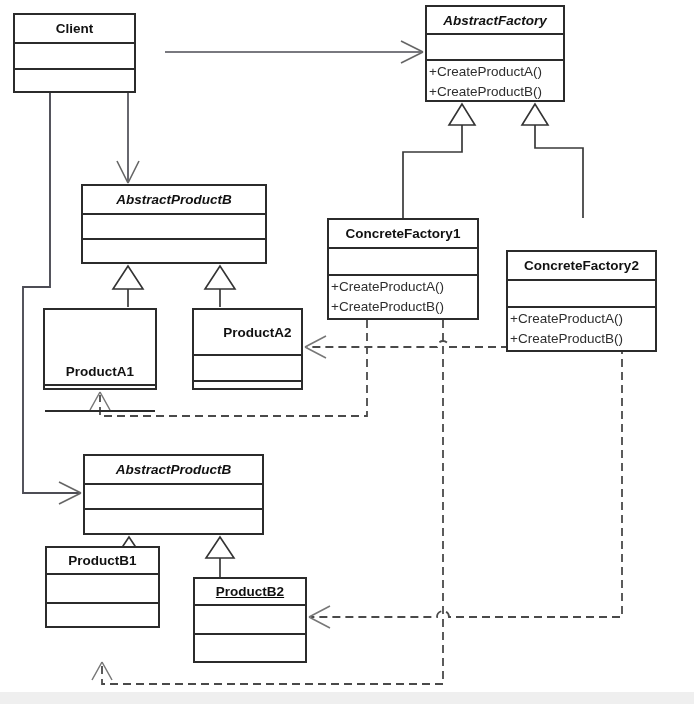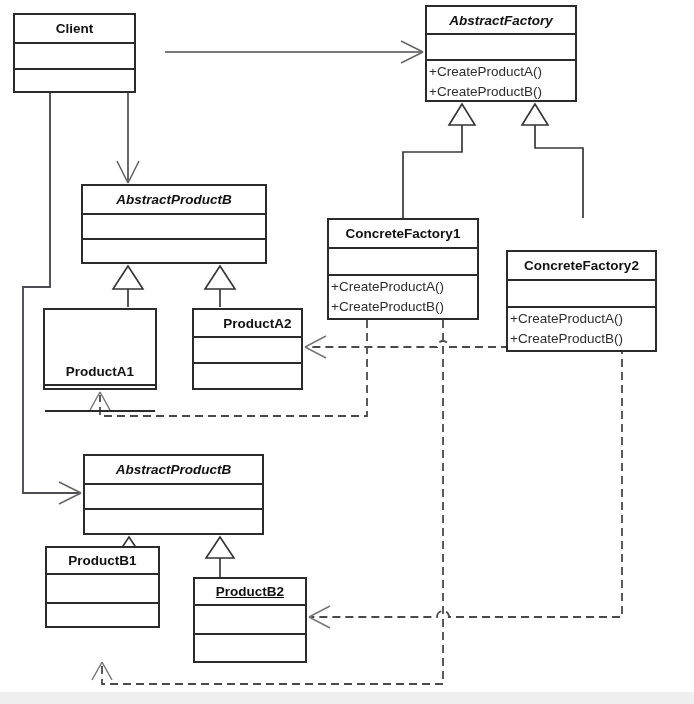--- a/index.html
+++ b/index.html
@@ -71,21 +71,21 @@
       <path d="M309 617 L330 606 M309 617 L330 628" stroke="#777777" stroke-width="1.5"></path>
     </g>
   </svg>
 
   <div class="uml-class" style="left:13px;top:13px;width:123px;height:80px;">
     <div class="uml-title" style="height:27px;">Client</div>
     <div class="uml-attrs" style="height:26px;"></div>
     <div class="uml-ops"></div>
   </div>
 
-  <div class="uml-class" style="left:425px;top:5px;width:152px;height:97px;">
+  <div class="uml-class" style="left:425px;top:5px;width:140px;height:97px;">
     <div class="uml-title abstract" style="height:26px;">AbstractFactory</div>
     <div class="uml-attrs" style="height:26px;"></div>
     <div class="uml-ops">
       <div class="uml-op">+CreateProductA()</div>
       <div class="uml-op">+CreateProductB()</div>
     </div>
   </div>
 
   <div class="uml-class" style="left:327px;top:218px;width:152px;height:102px;">
     <div class="uml-title" style="height:27px;">ConcreteFactory1</div>
@@ -111,21 +111,21 @@
     <div class="uml-ops"></div>
   </div>
 
   <div class="uml-class" style="left:43px;top:308px;width:114px;height:82px;">
     <div class="uml-title" style="height:26px;margin-top:48px;">ProductA1</div>
     <div class="uml-attrs" style="height:26px;"></div>
     <div class="uml-ops"></div>
   </div>
 
   <div class="uml-class" style="left:192px;top:308px;width:111px;height:82px;">
-    <div class="uml-title" style="height:26px;padding-left:20px;">ProductA2</div>
+    <div class="uml-title" style="height:44px;padding-left:20px;">ProductA2</div>
     <div class="uml-attrs" style="height:26px;"></div>
     <div class="uml-ops"></div>
   </div>
 
   <div class="uml-class" style="left:83px;top:454px;width:181px;height:81px;">
     <div class="uml-title abstract" style="height:27px;">AbstractProductB</div>
     <div class="uml-attrs" style="height:25px;"></div>
     <div class="uml-ops"></div>
   </div>
 

